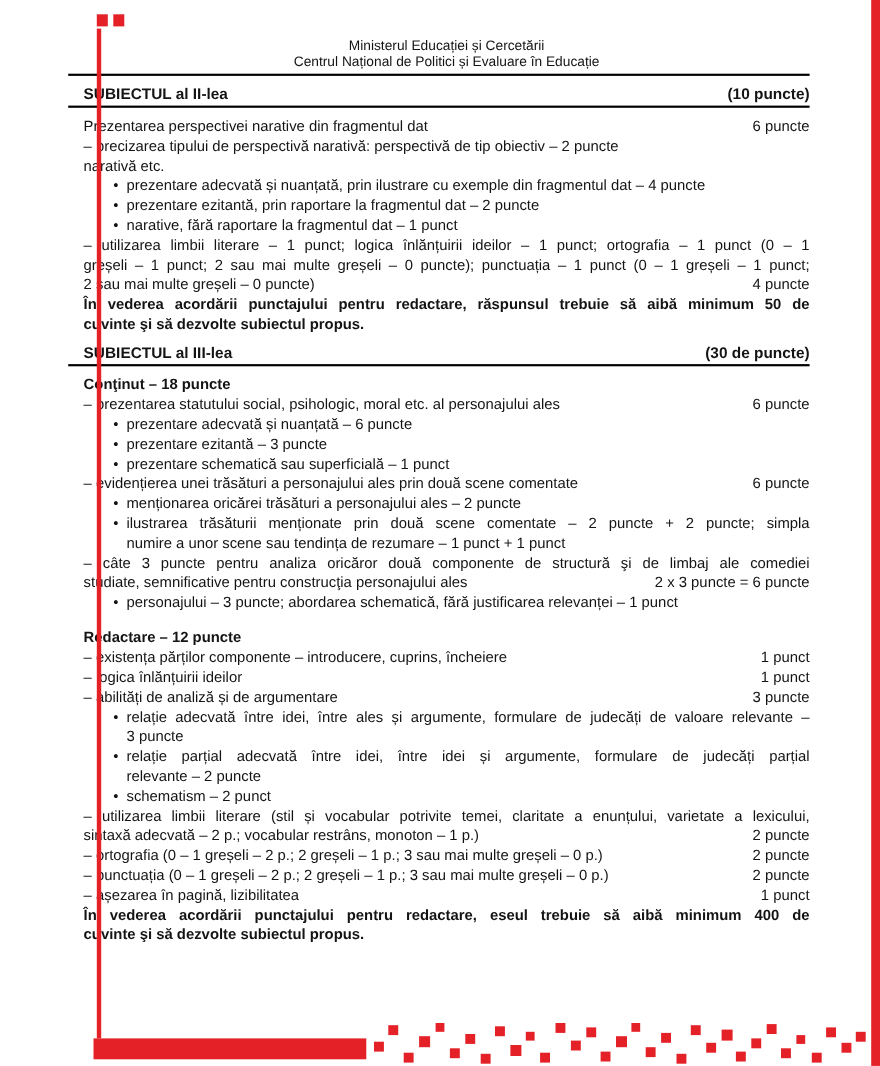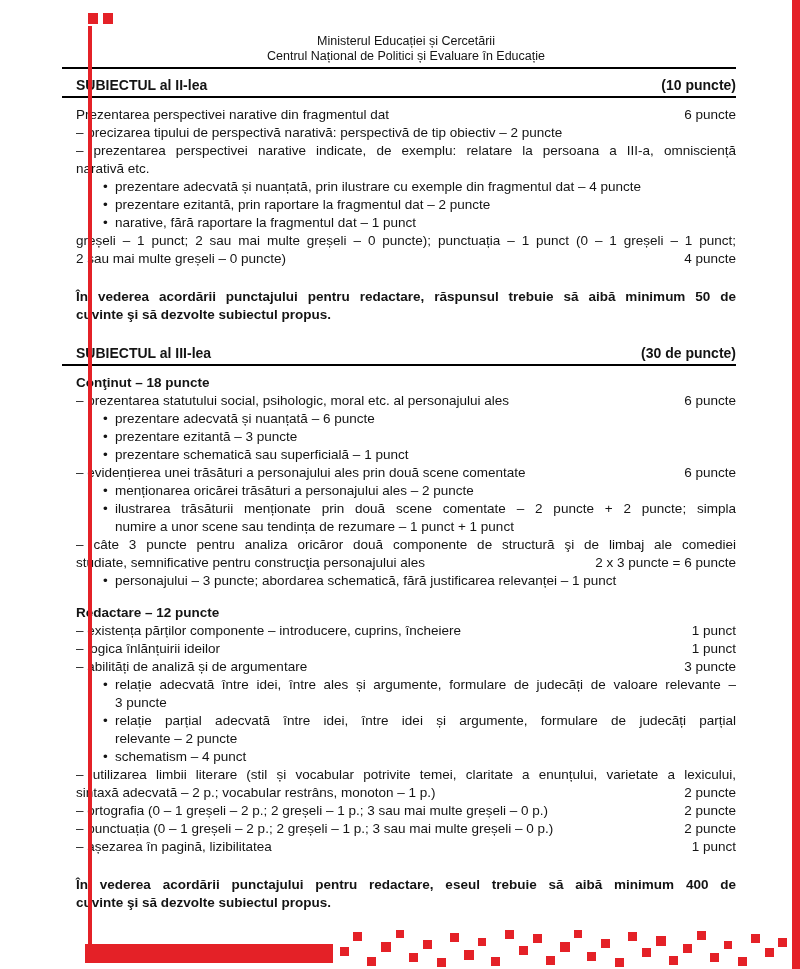--- a/index.html
+++ b/index.html
@@ -19,21 +19,21 @@
   }
   .line{font-size:13.5px;line-height:18px;}
   .row{display:flex;justify-content:space-between;}
   .pts{font-weight:normal;white-space:nowrap;}
   .jl{text-align:justify;text-align-last:justify;}
   .bullet{position:relative;padding-left:39px;}
   .bullet .dot{position:absolute;left:27px;top:0;}
   .para{position:relative;}
   .para > .pts{position:absolute;right:0;bottom:0;}
   .bold-line{font-weight:bold;}
-  .note{font-weight:bold;margin:20px 0;}
+  .note{font-weight:bold;margin:0 0;}
   .redmark{position:absolute;z-index:5;}
 </style>
 </head>
 <body>
 
 <div class="page">
   <div class="inner">
     <div class="doc-header">
       <div>Ministerul Educației și Cercetării</div>
       <div>Centrul Național de Politici și Evaluare în Educație</div>
@@ -45,36 +45,36 @@
           <span>(10 puncte)</span>
         </div>
         <div class="line row">
           <span>Prezentarea perspectivei narative din fragmentul dat</span>
           <span class="pts">6 puncte</span>
         </div>
         <div class="line">
           <div>– precizarea tipului de perspectivă narativă: perspectivă de tip obiectiv – 2 puncte</div>
         </div>
         <div class="line">
-          <div class="jl">– prezentarea perspectivei narative indicate, de exemplu: relatare la persoana a III-a, omnisciență</div>
           <div>narativă etc.</div>
         </div>
         <div class="line bullet">
           <span class="dot">•</span>
           <div>prezentare adecvată și nuanțată, prin ilustrare cu exemple din fragmentul dat – 4 puncte</div>
         </div>
         <div class="line bullet">
           <span class="dot">•</span>
           <div>prezentare ezitantă, prin raportare la fragmentul dat – 2 puncte</div>
         </div>
         <div class="line bullet">
           <span class="dot">•</span>
           <div>narative, fără raportare la fragmentul dat – 1 punct</div>
         </div>
         <div class="line para">
+          <div class="jl">– utilizarea limbii literare – 1 punct; logica înlănțuirii ideilor – 1 punct; ortografia – 1 punct (0 – 1</div>
           <div class="jl">greșeli – 1 punct; 2 sau mai multe greșeli – 0 puncte); punctuația – 1 punct (0 – 1 greșeli – 1 punct;</div>
           <div>2 sau mai multe greșeli – 0 puncte)</div>
           <span class="pts">4 puncte</span>
         </div>
         <div class="line note">
           <div class="jl">În vederea acordării punctajului pentru redactare, răspunsul trebuie să aibă minimum 50 de</div>
           <div>cuvinte şi să dezvolte subiectul propus.</div>
         </div>
         <div class="sec-head">
           <span>SUBIECTUL al III-lea</span>
@@ -138,21 +138,21 @@
           <div class="jl">relație adecvată între idei, între ales și argumente, formulare de judecăți de valoare relevante –</div>
           <div>3 puncte</div>
         </div>
         <div class="line bullet">
           <span class="dot">•</span>
           <div class="jl">relație parțial adecvată între idei, între idei și argumente, formulare de judecăți parțial</div>
           <div>relevante – 2 puncte</div>
         </div>
         <div class="line bullet">
           <span class="dot">•</span>
-          <div>schematism – 4 punct</div>
+          <div>schematism – 2 punct</div>
         </div>
         <div class="line para">
           <div class="jl">– utilizarea limbii literare (stil și vocabular potrivite temei, claritate a enunțului, varietate a lexicului,</div>
           <div>sintaxă adecvată – 2 p.; vocabular restrâns, monoton – 1 p.)</div>
           <span class="pts">2 puncte</span>
         </div>
         <div class="line row">
           <span>– ortografia (0 – 1 greșeli – 2 p.; 2 greșeli – 1 p.; 3 sau mai multe greșeli – 0 p.)</span>
           <span class="pts">2 puncte</span>
         </div>

